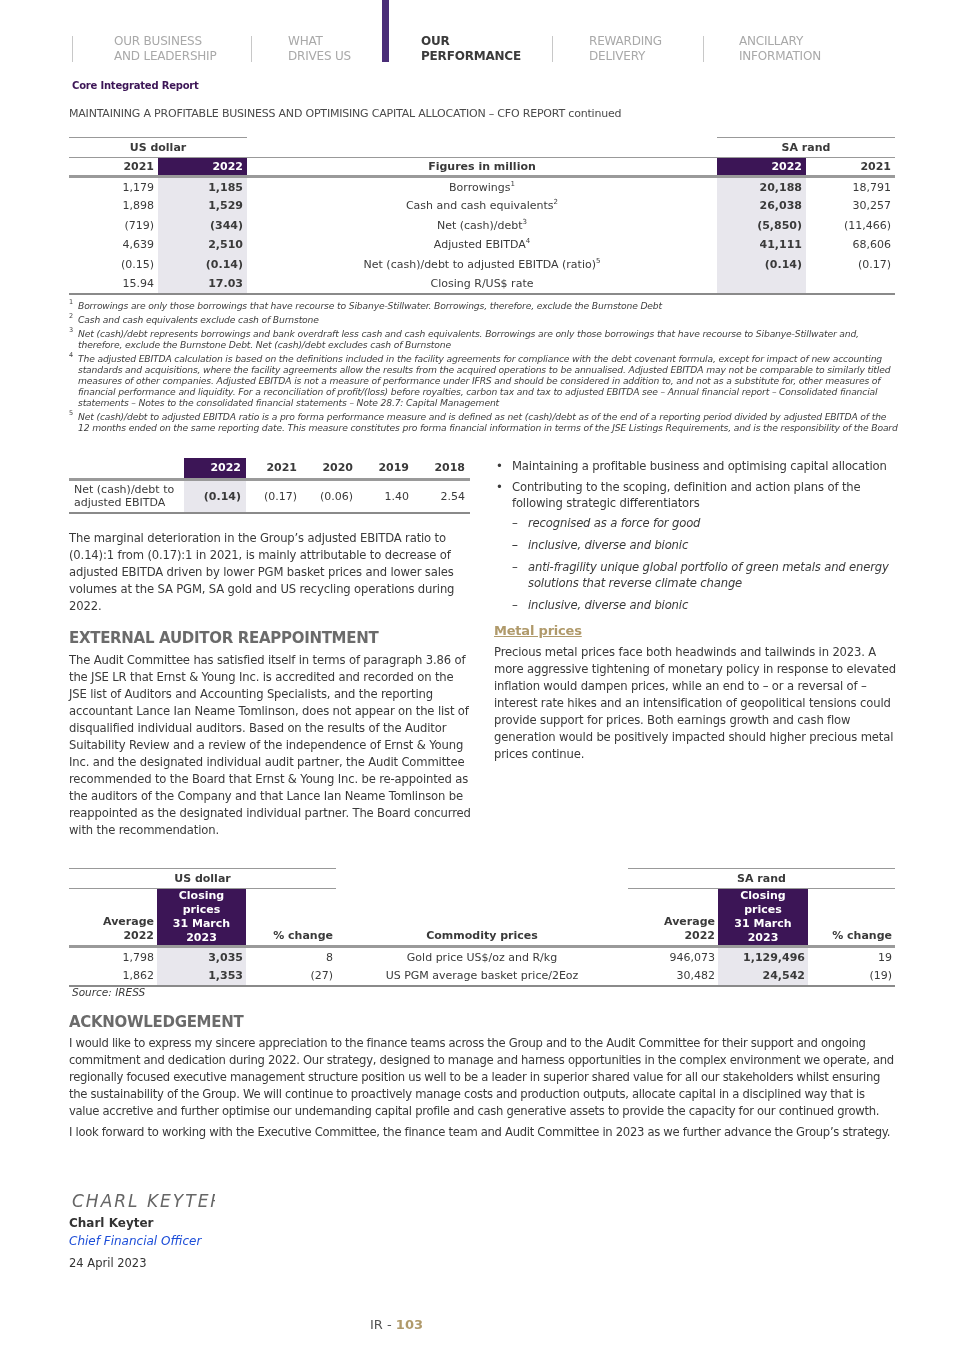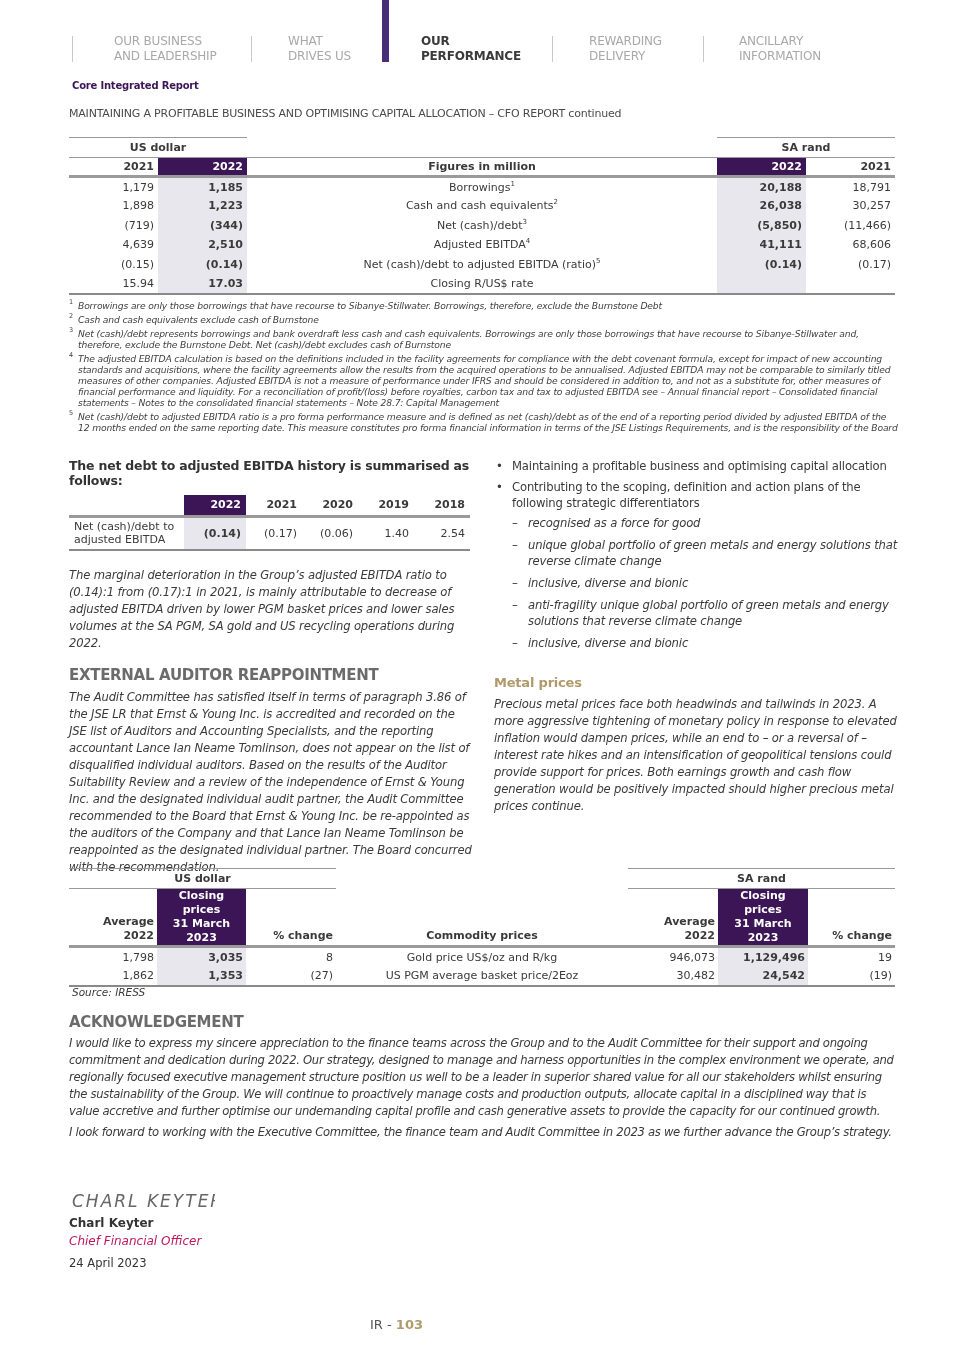--- a/index.html
+++ b/index.html
@@ -35,21 +35,21 @@
   .fn { position: relative; padding-left: 9px; margin-bottom: 3px; }
   .fn .fnnum { position: absolute; left: 0; top: -3px; font-size: 6.5px; font-style: normal; }
 
   
   .leftcol { position: absolute; left: 69px; top: 458px; width: 404px; }
   .subhead-bold { font-size: 12.5px; font-weight: bold; color: #333; letter-spacing: -0.2px; margin-bottom: 7px; }
   .t2 { width: 401px; }
   .t2 th { font-weight: bold; height: 21px; border-bottom: 3px solid #9a9a9a; text-align: right; padding: 0 5px; }
   .t2 td { height: 34px; padding: 0 5px; border-bottom: 2px solid #8a8a8a; }
   .t2 td.label { line-height: 13px; }
-  .para { font-size: 11.6px; line-height: 17px; color: #3a3a3a; letter-spacing: -0.15px; font-style: italic; }
+  .para { font-size: 11.6px; line-height: 17px; color: #3a3a3a; letter-spacing: -0.15px; }
   .h-grey { font-size: 15px; font-weight: bold; color: #6b6b6b; letter-spacing: -0.3px; }
 
   
   .rightcol { position: absolute; left: 494px; top: 458px; width: 404px; }
   .bullets { list-style: none; font-size: 11.6px; line-height: 16px; color: #3a3a3a; letter-spacing: -0.15px; }
   .bullets li { position: relative; padding-left: 18px; margin-bottom: 5px; }
   .bullets li .mk { position: absolute; left: 2px; top: 0; }
   .dashes { list-style: none; font-style: italic; margin-top: 4px; }
   .dashes li { padding-left: 16px; margin-bottom: 6px; }
   .dashes li .mk { left: 0; font-style: normal; }
@@ -64,21 +64,21 @@
   .t3 .hdr-row th.hdr-hl { vertical-align: middle; text-align: center; padding: 0 3px; }
   .t3 td { height: 19.5px; }
   .t3 tbody tr:last-child td { border-bottom: 2px solid #8a8a8a; }
   .source { position: absolute; left: 72px; top: 986px; font-size: 10.5px; font-style: italic; color: #3a3a3a; }
 
   
   .ack { position: absolute; left: 69px; top: 1013px; width: 828px; }
   .ack .para { font-size: 11.6px; line-height: 17px; letter-spacing: -0.3px; margin-bottom: 4px; }
   .signature { position: absolute; left: 70px; top: 1183px; width: 145px; height: 32px; }
   .sig-name { position: absolute; left: 69px; top: 1216px; font-size: 12px; font-weight: bold; color: #333; }
-  .sig-title { position: absolute; left: 69px; top: 1234px; font-size: 12px; font-style: italic; color: #be185d; text-align: right; }
+  .sig-title { position: absolute; left: 69px; top: 1234px; font-size: 12px; font-style: italic; color: #1d4ed8; text-align: right; }
   .sig-date { position: absolute; left: 69px; top: 1256px; font-size: 11.5px; color: #333; }
 
   .pagenum { position: absolute; left: 0; width: 793px; top: 1317px; text-align: center; font-size: 13px; color: #555; }
   .pagenum .num-gold { color: #b09a6b; font-weight: bold; }
 </style>
 </head>
 <body>
 
 <div class="topnav">
   <div class="navsep" style="left:72px;"></div>
@@ -136,21 +136,21 @@
   <tbody>
     <tr>
       <td class="num">1,179</td>
       <td class="num hl">1,185</td>
       <td class="center"><span>Borrowings</span><sup>1</sup></td>
       <td class="num hl">20,188</td>
       <td class="num">18,791</td>
     </tr>
     <tr>
       <td class="num">1,898</td>
-      <td class="num hl">1,223</td>
+      <td class="num hl">1,529</td>
       <td class="center"><span>Cash and cash equivalents</span><sup>2</sup></td>
       <td class="num hl">26,038</td>
       <td class="num">30,257</td>
     </tr>
     <tr>
       <td class="num">(719)</td>
       <td class="num hl">(344)</td>
       <td class="center"><span>Net (cash)/debt</span><sup>3</sup></td>
       <td class="num hl">(5,850)</td>
       <td class="num">(11,466)</td>
@@ -181,21 +181,20 @@
 
 <div class="footnotes">
   <div class="fn"><span class="fnnum">1</span><span>Borrowings are only those borrowings that have recourse to Sibanye-Stillwater. Borrowings, therefore, exclude the Burnstone Debt</span></div>
   <div class="fn"><span class="fnnum">2</span><span>Cash and cash equivalents exclude cash of Burnstone</span></div>
   <div class="fn"><span class="fnnum">3</span><span>Net (cash)/debt represents borrowings and bank overdraft less cash and cash equivalents. Borrowings are only those borrowings that have recourse to Sibanye-Stillwater and, therefore, exclude the Burnstone Debt. Net (cash)/debt excludes cash of Burnstone</span></div>
   <div class="fn"><span class="fnnum">4</span><span>The adjusted EBITDA calculation is based on the definitions included in the facility agreements for compliance with the debt covenant formula, except for impact of new accounting standards and acquisitions, where the facility agreements allow the results from the acquired operations to be annualised. Adjusted EBITDA may not be comparable to similarly titled measures of other companies. Adjusted EBITDA is not a measure of performance under IFRS and should be considered in addition to, and not as a substitute for, other measures of financial performance and liquidity. For a reconciliation of profit/(loss) before royalties, carbon tax and tax to adjusted EBITDA see – Annual financial report – Consolidated financial statements – Notes to the consolidated financial statements – Note 28.7: Capital Management</span></div>
   <div class="fn"><span class="fnnum">5</span><span>Net (cash)/debt to adjusted EBITDA ratio is a pro forma performance measure and is defined as net (cash)/debt as of the end of a reporting period divided by adjusted EBITDA of the 12 months ended on the same reporting date. This measure constitutes pro forma financial information in terms of the JSE Listings Requirements, and is the responsibility of the Board</span></div>
 </div>
 
 <div class="leftcol">
-  <div class="subhead-bold">The net debt to adjusted EBITDA history is summarised as follows:</div>
   <table class="t2">
     <colgroup>
         <col style="width:115px">
         <col style="width:62px">
         <col style="width:56px">
         <col style="width:56px">
         <col style="width:56px">
         <col style="width:56px">
       </colgroup>
     <thead>
@@ -223,28 +222,28 @@
   <h2 class="h-grey" style="margin-top:14px; margin-bottom:5px;">EXTERNAL AUDITOR REAPPOINTMENT</h2>
   <p class="para">The Audit Committee has satisfied itself in terms of paragraph 3.86 of the JSE LR that Ernst &amp; Young Inc. is accredited and recorded on the JSE list of Auditors and Accounting Specialists, and the reporting accountant Lance Ian Neame Tomlinson, does not appear on the list of disqualified individual auditors. Based on the results of the Auditor Suitability Review and a review of the independence of Ernst &amp; Young Inc. and the designated individual audit partner, the Audit Committee recommended to the Board that Ernst &amp; Young Inc. be re-appointed as the auditors of the Company and that Lance Ian Neame Tomlinson be reappointed as the designated individual partner. The Board concurred with the recommendation.</p>
 </div>
 
 <div class="rightcol">
   <ul class="bullets">
     <li><span class="mk">•</span><span>Maintaining a profitable business and optimising capital allocation</span></li>
     <li><span class="mk">•</span><span>Contributing to the scoping, definition and action plans of the following strategic differentiators</span>
       <ul class="dashes">
         <li style="position:relative;"><span class="mk" style="position:absolute;left:0;">–</span><span>recognised as a force for good</span></li>
-        <li style="position:relative;"><span class="mk" style="position:absolute;left:0;">–</span><span>unique global portfolio of green metals and energy solutions that reverse climate change</span></li>
+        <li style="position:relative;"><span class="mk" style="position:absolute;left:0;">–</span></li>
         <li style="position:relative;"><span class="mk" style="position:absolute;left:0;">–</span><span>inclusive, diverse and bionic</span></li>
         <li style="position:relative;"><span class="mk" style="position:absolute;left:0;">–</span><span>anti-fragility unique global portfolio of green metals and energy solutions that reverse climate change</span></li>
         <li style="position:relative;"><span class="mk" style="position:absolute;left:0;">–</span><span>inclusive, diverse and bionic</span></li>
       </ul>
     </li>
   </ul>
-  <h3 class="h-gold" style="margin-top:24px; margin-bottom:6px;">Metal prices</h3>
+  <h3 class="h-gold" style="margin-top:10px; margin-bottom:6px;text-decoration:underline;">Metal prices</h3>
   <p class="para">Precious metal prices face both headwinds and tailwinds in 2023. A more aggressive tightening of monetary policy in response to elevated inflation would dampen prices, while an end to – or a reversal of – interest rate hikes and an intensification of geopolitical tensions could provide support for prices. Both earnings growth and cash flow generation would be positively impacted should higher precious metal prices continue.</p>
 </div>
 
 <table class="t3">
   <colgroup>
     <col style="width:88px">
       <col style="width:89px">
       <col style="width:90px">
       <col style="width:292px">
       <col style="width:90px">

